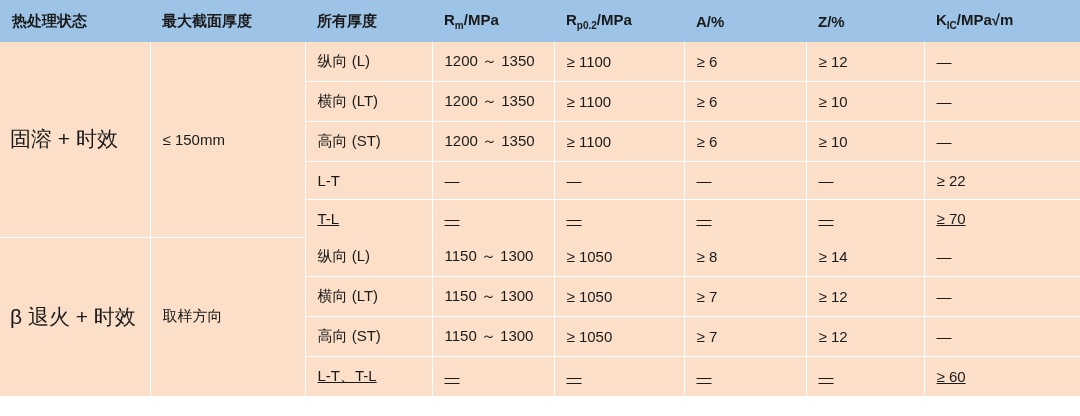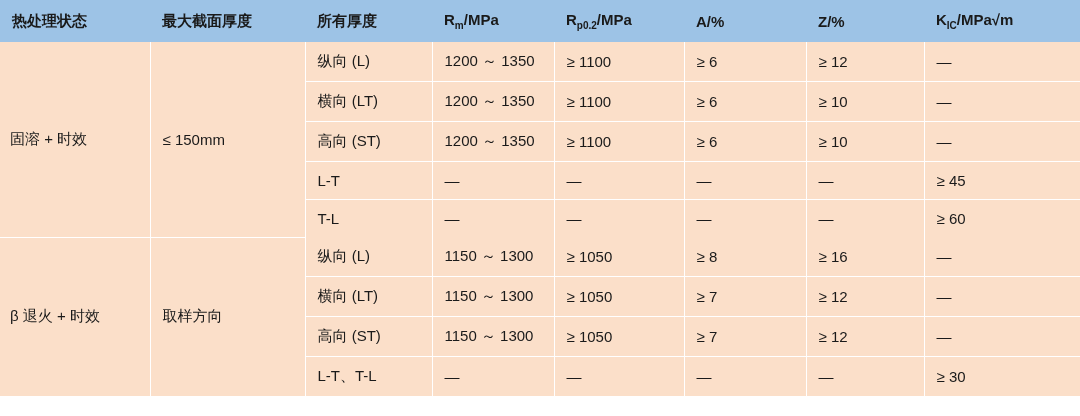--- a/index.html
+++ b/index.html
@@ -42,32 +42,32 @@
     background: #fbdfc9;
     font-size: 15px;
     color: #1a1a1a;
     padding: 10px 12px;
     vertical-align: middle;
     border: none;
     height: 21px;
     box-sizing: border-box;
   }
   td.group-label {
-    font-size: 15px;
+    font-size: 21px;
     vertical-align: middle;
     padding-left: 10px;
   }
   
   tbody tr td {
     border-right: 1px solid #ffffff;
     border-bottom: 1px solid #ffffff;
     margin-top: 48px;
   }
   tbody tr td:last-child { border-right: none; }
-  tbody tr.last-of-block td { border-bottom: none; }
+  tbody tr.last-of-block td { border-bottom: none; text-decoration: underline; }
 
   
   td.group-label, td.thickness {
     border-right: 1px solid #ffffff;
     border-bottom: none;
   }
   tbody tr.block-start td.group-label,
   tbody tr.block-start td.thickness {
     border-top: 1px solid #ffffff;
   }
@@ -133,39 +133,39 @@
       <td>≥ 6</td>
       <td>≥ 10</td>
       <td>—</td>
     </tr>
     <tr>
       <td>L-T</td>
       <td>—</td>
       <td>—</td>
       <td>—</td>
       <td>—</td>
-      <td>≥ 45</td>
+      <td>≥ 22</td>
     </tr>
     <tr class="last-of-block">
       <td>T-L</td>
       <td>—</td>
       <td>—</td>
       <td>—</td>
       <td>—</td>
-      <td>≥ 60</td>
+      <td>≥ 70</td>
     </tr>
 
     <tr class="block-start">
       <td class="group-label" rowspan="4">β 退火 + 时效</td>
       <td class="thickness" rowspan="4">取样方向</td>
       <td>纵向 (L)</td>
       <td>1150 ～ 1300</td>
       <td>≥ 1050</td>
       <td>≥ 8</td>
-      <td>≥ 16</td>
+      <td>≥ 14</td>
       <td>—</td>
     </tr>
     <tr>
       <td>横向 (LT)</td>
       <td>1150 ～ 1300</td>
       <td>≥ 1050</td>
       <td>≥ 7</td>
       <td>≥ 12</td>
       <td>—</td>
     </tr>
@@ -176,16 +176,16 @@
       <td>≥ 7</td>
       <td>≥ 12</td>
       <td>—</td>
     </tr>
     <tr class="last-of-block">
       <td>L-T、T-L</td>
       <td>—</td>
       <td>—</td>
       <td>—</td>
       <td>—</td>
-      <td>≥ 30</td>
+      <td>≥ 60</td>
     </tr>
   </tbody>
 </table>
 
 </body></html>

